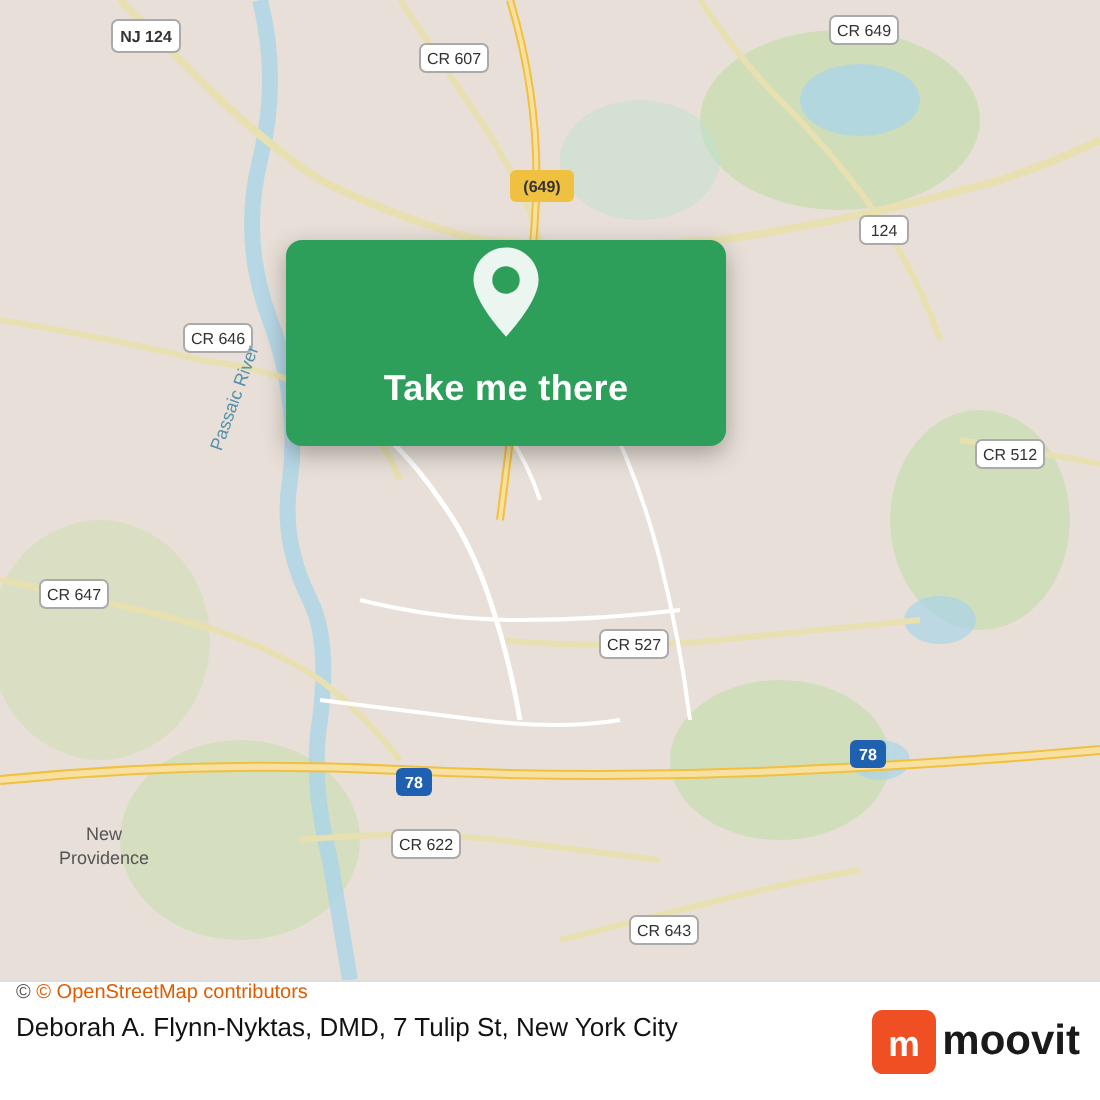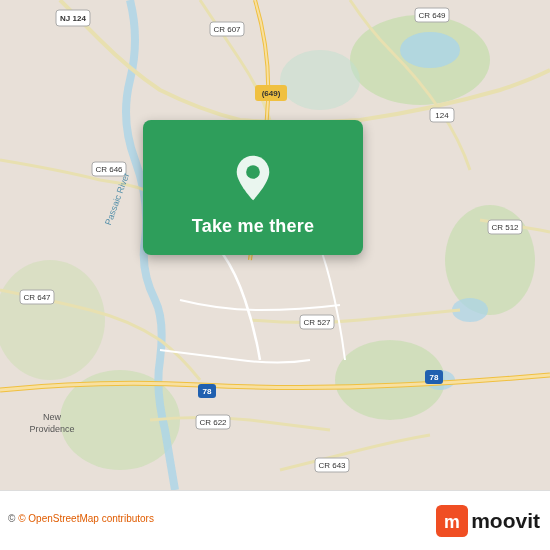--- a/index.html
+++ b/index.html
@@ -30,21 +30,21 @@
     #location-card {
       position: absolute;
       top: 120px;
       left: 143px;
       width: 220px;
       background-color: #2e9e5b;
       border-radius: 8px;
       display: flex;
       flex-direction: column;
       align-items: center;
-      padding: 34px 20px 14px;
+      padding: 2px 20px 14px;
       box-shadow: 0 4px 12px rgba(0,0,0,0.3);
     }
 
     #location-pin-icon {
       width: 48px;
       height: 48px;
       margin-bottom: 10px;
     }
 
     #take-me-there-btn {
@@ -58,21 +58,20 @@
       padding: 4px 0;
       letter-spacing: 0.2px;
     }
 
     
     #bottom-bar {
       width: 550px;
       height: 60px;
       background: #fff;
       display: flex;
-      align-items: center;
       justify-content: space-between;
       padding: 0 10px 0 8px;
       border-top: 1px solid #ddd;
     }
 
     #bottom-left {
       display: flex;
       flex-direction: column;
       flex: 1;
     }
@@ -215,20 +214,21 @@
     </svg>
     <button id="take-me-there-btn">Take me there</button>
   </div>
 </div>
 
 <div id="bottom-bar">
   <div id="bottom-left">
     <div id="osm-attribution">
       <span>© </span><span style="color:#e05c00; cursor:pointer;">© OpenStreetMap contributors</span>
     </div>
+    <div id="place-name">Deborah A. Flynn-Nyktas, DMD, 7 Tulip St, New York City</div>
   </div>
   <div id="moovit-logo">
     <svg id="moovit-logo-icon" viewBox="0 0 36 36" xmlns="http://www.w3.org/2000/svg" width="36" height="36">
       <rect width="36" height="36" rx="6" fill="#f04e23"></rect>
       <text x="18" y="26" font-size="20" fill="white" text-anchor="middle" font-weight="bold">m</text>
     </svg>
     <span id="moovit-text">moovit</span>
   </div>
 </div>
 

